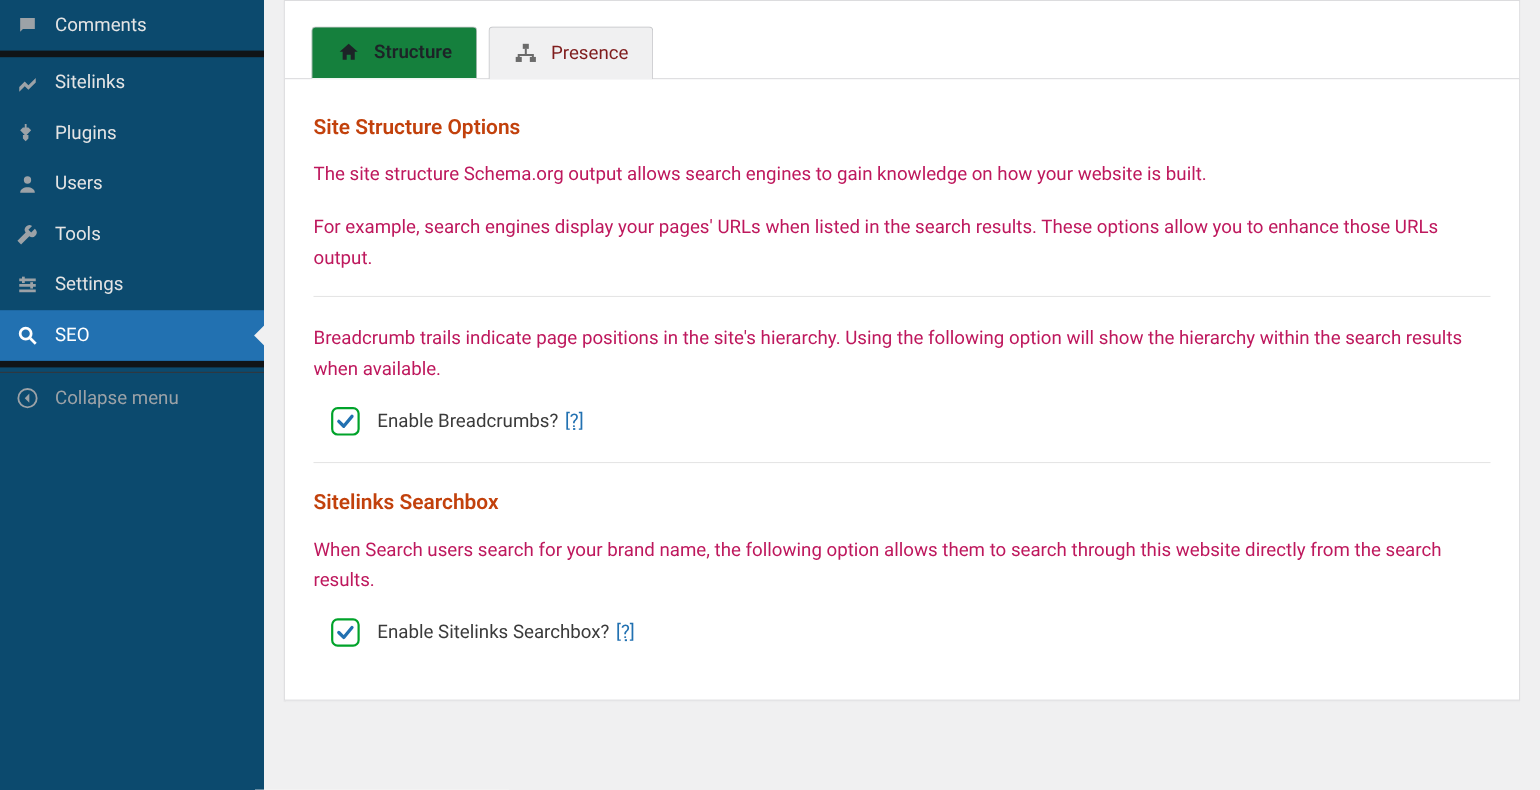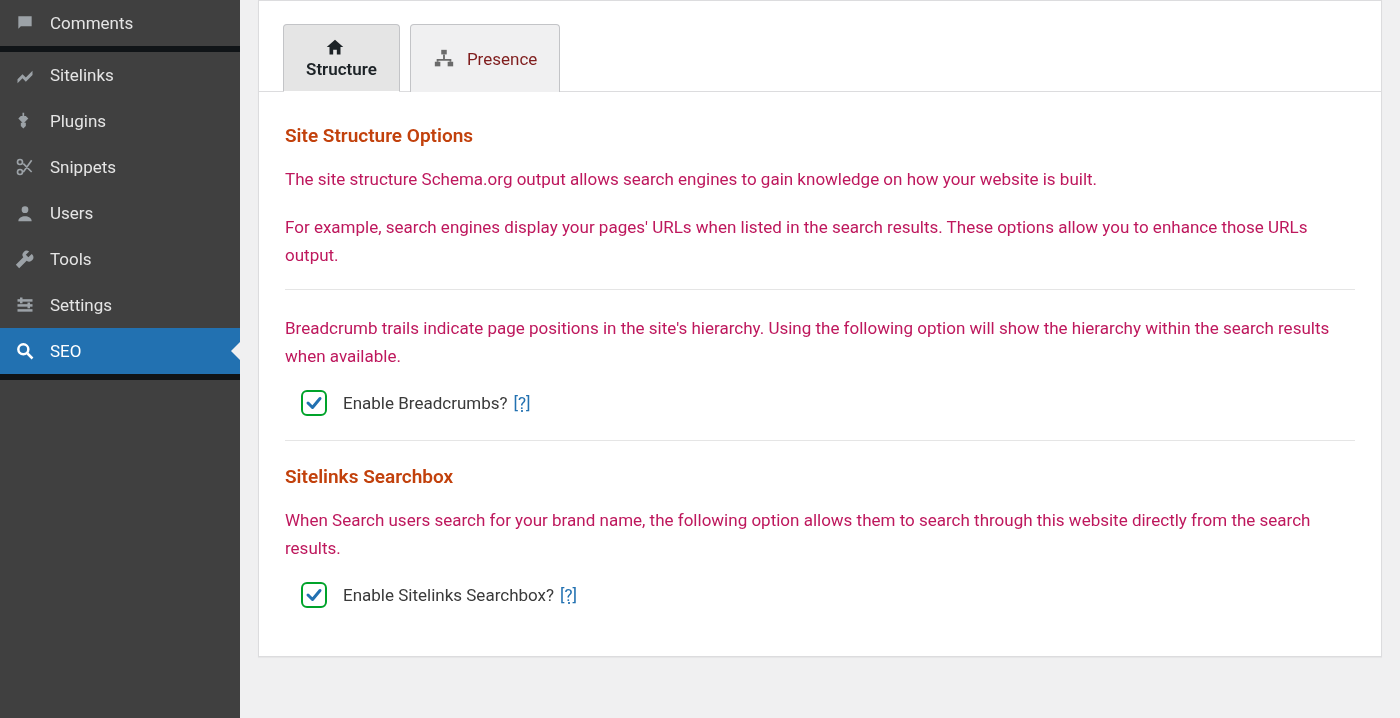--- a/index.html
+++ b/index.html
@@ -7,21 +7,21 @@
   body {
     font-family: -apple-system, BlinkMacSystemFont, "Segoe UI", Roboto, Arial, sans-serif;
     background: #f0f0f1;
     color: #1d2327;
     display: flex;
     font-size: 14px;
   }
   
   .sidebar {
     width: 240px;
-    background: #404040;
+    background: #0c4a6e;
     color: #fff;
     flex-shrink: 0;
     min-height: 718px;
   }
   .menu-item {
     display: flex;
     align-items: center;
     padding: 12px 10px 12px 14px;
     color: #e5e5e5;
     font-size: 17px;
@@ -98,25 +98,24 @@
     background: #f0f0f1;
     color: #7f1d1d;
     font-size: 17px;
     border-radius: 4px 4px 0 0;
     margin-right: 10px;
     cursor: pointer;
     position: relative;
     top: 1px;
   }
   .tab.active {
-    background: #e5e5e5;
+    background: #15803d;
     color: #1d2327;
     font-weight: 600;
     border-bottom: 1px solid #fff;
-    flex-direction: column;
   }
   .tab-icon {
     width: 22px; height: 22px; margin-right: 12px;
     display: flex; align-items: center; justify-content: center;
   }
   .content {
     padding: 24px 26px 24px 26px;
   }
   h2.sect {
     font-size: 19px;
@@ -188,28 +187,20 @@
 
   <div class="menu-item">
     <span class="icon">
       <svg width="20" height="20" viewBox="0 0 24 24" fill="currentColor">
           <path d="M9 2v4H7l-3 3 5 5H7v4l3 3 3-3v-4h-2l5-5-3-3h-2V2H9z"></path>
         </svg>
     </span>
     <span>Plugins</span>
   </div>
 
-  <div class="menu-item">
-    <span class="icon">
-      <svg width="20" height="20" viewBox="0 0 24 24" fill="currentColor">
-          <path d="M6 3a3 3 0 100 6 3 3 0 000-6zm0 12a3 3 0 100 6 3 3 0 000-6zm4-7l10 10M10 18L20 4" stroke="currentColor" stroke-width="2" fill="none"></path>
-        </svg>
-    </span>
-    <span>Snippets</span>
-  </div>
 
   <div class="menu-item">
     <span class="icon">
       <svg width="20" height="20" viewBox="0 0 24 24" fill="currentColor">
           <circle cx="12" cy="8" r="4"></circle>
           <path d="M4 22c0-4 4-6 8-6s8 2 8 6H4z"></path>
         </svg>
     </span>
     <span>Users</span>
   </div>
@@ -242,20 +233,29 @@
           <circle cx="10" cy="10" r="6"></circle>
           <line x1="15" y1="15" x2="21" y2="21"></line>
         </svg>
     </span>
     <span>SEO</span>
   </div>
 
   <div class="menu-sep"></div>
 
 
+  <div class="collapse-item">
+    <span class="icon">
+      <svg width="20" height="20" viewBox="0 0 24 24" fill="currentColor">
+          <circle cx="12" cy="12" r="10" fill="none" stroke="currentColor" stroke-width="2"></circle>
+          <path d="M14 7l-5 5 5 5z"></path>
+        </svg>
+    </span>
+    <span>Collapse menu</span>
+  </div>
 </aside>
 
 <div class="main">
   <div class="panel">
 
     <div class="tabs">
       <div class="tab active">
         <span class="tab-icon">
           <svg width="22" height="22" viewBox="0 0 24 24" fill="#1d2327">
               <path d="M12 3l9 8h-3v8h-4v-5h-4v5H6v-8H3l9-8zM8 12h2v2H8zM14 12h2v2h-2z"></path>

